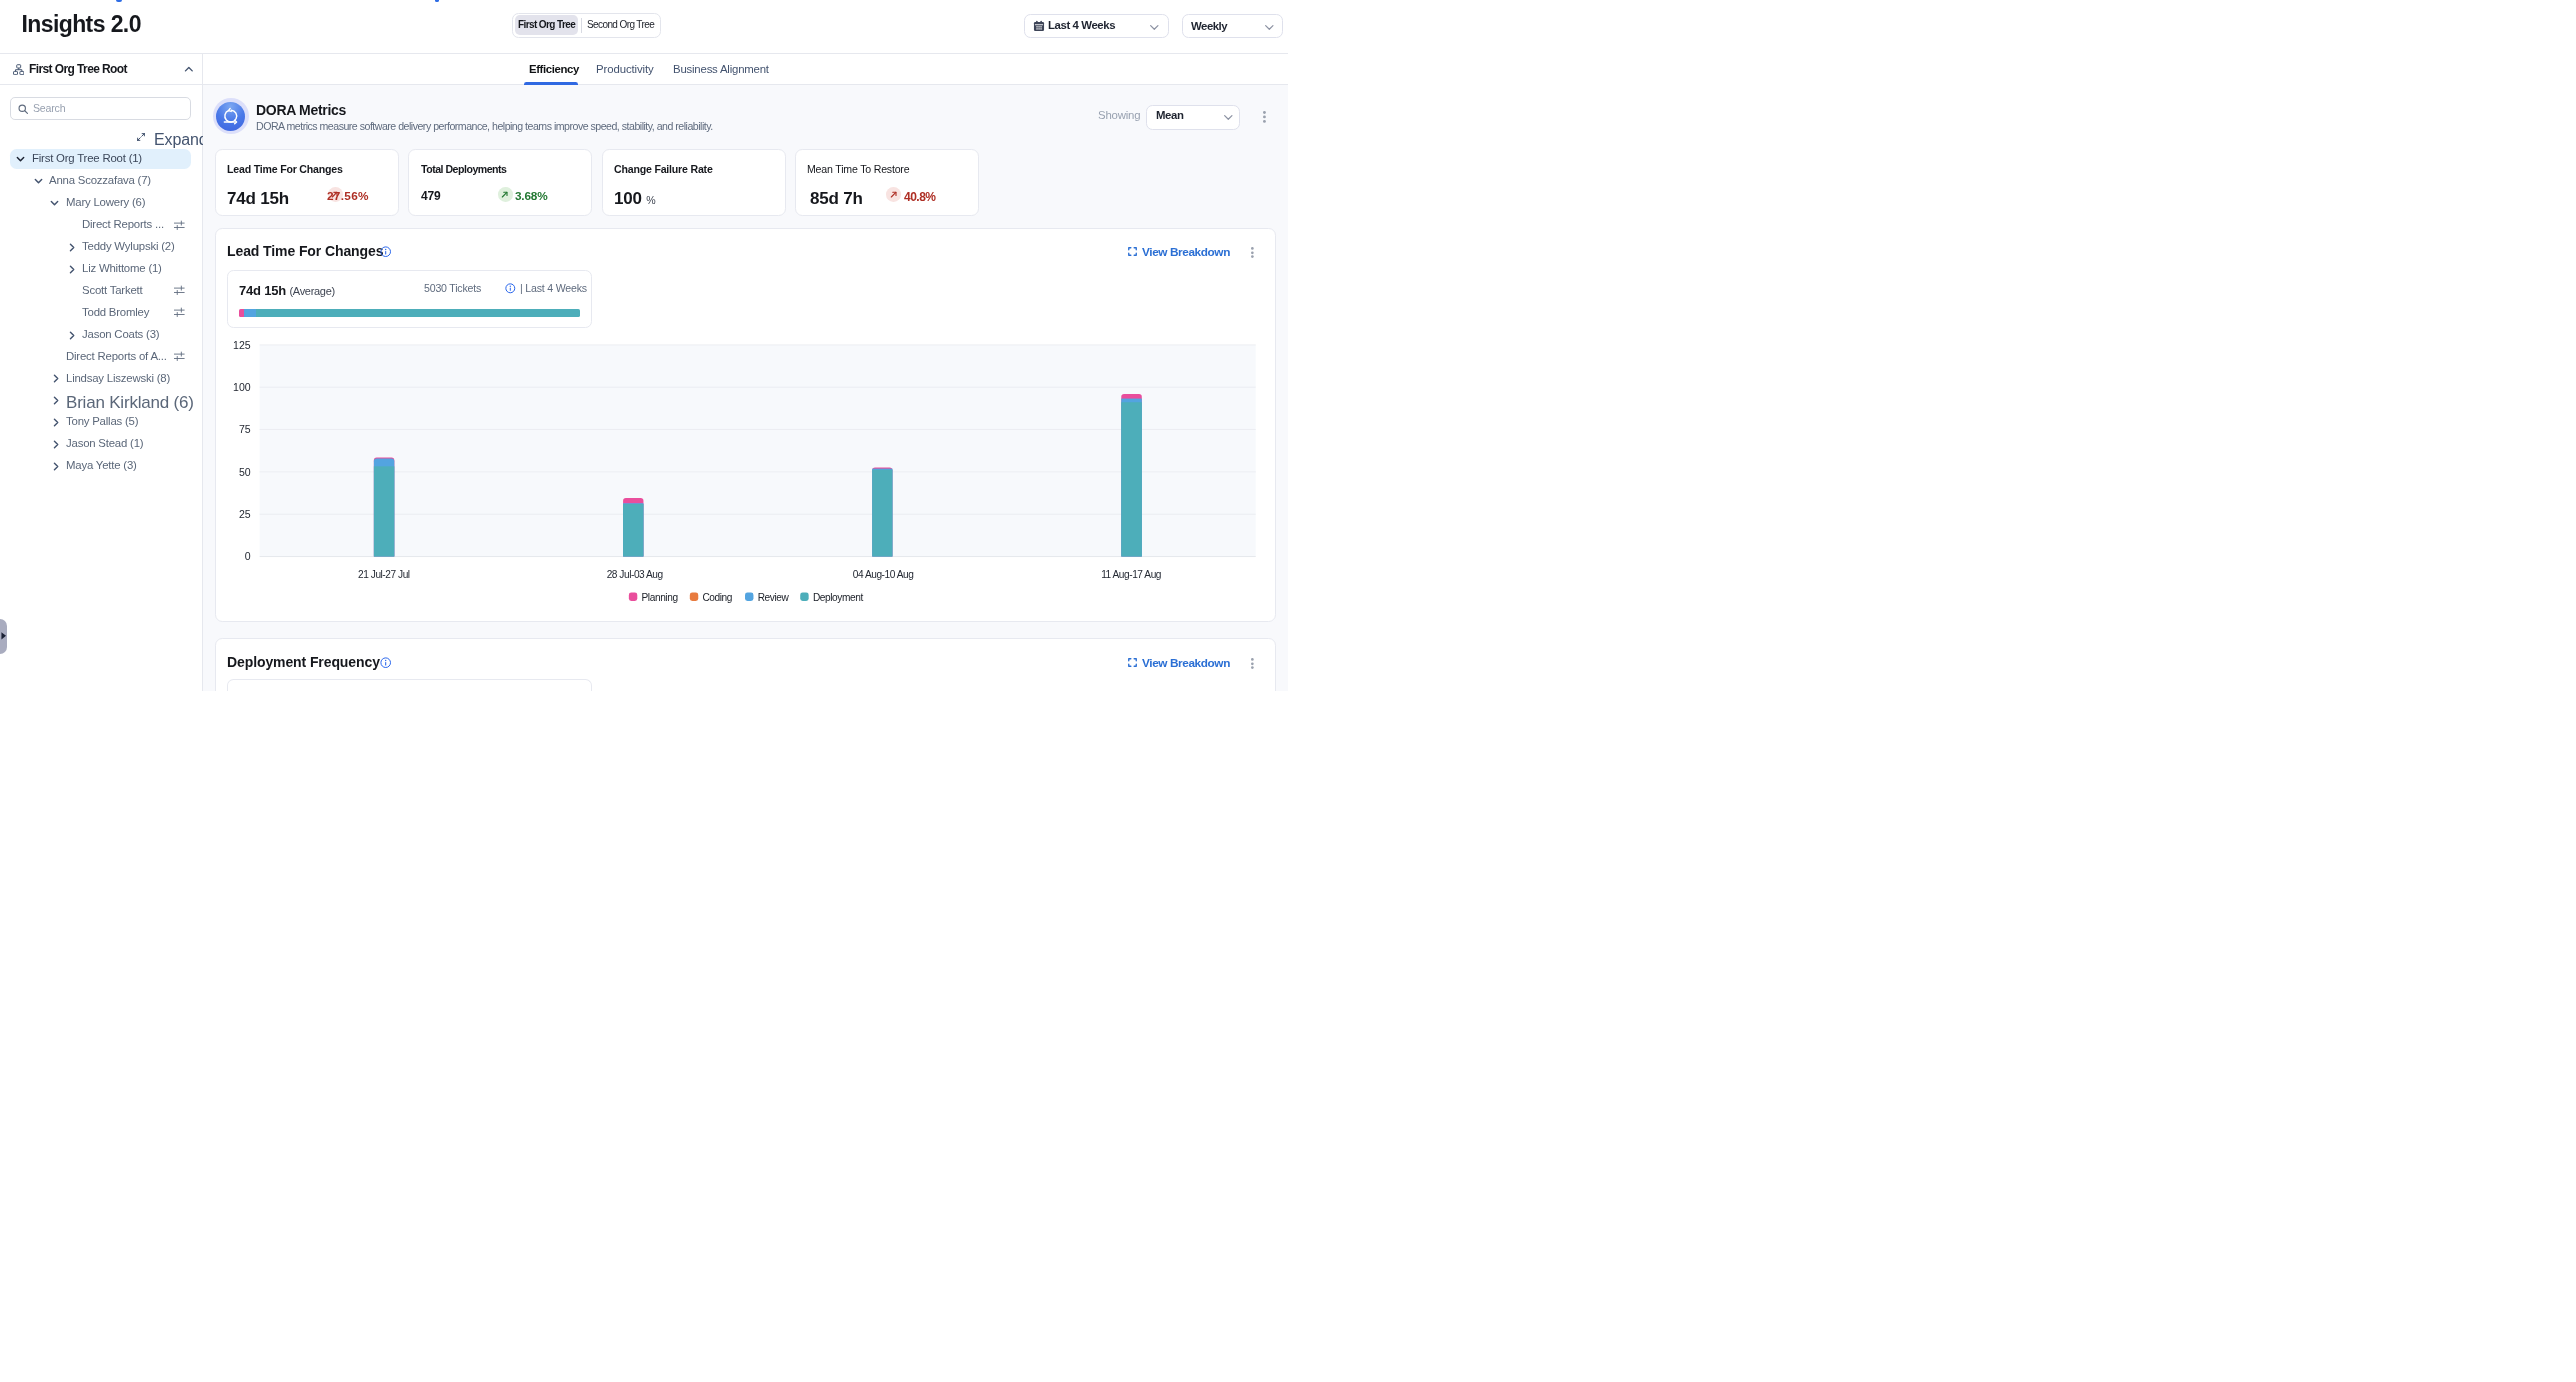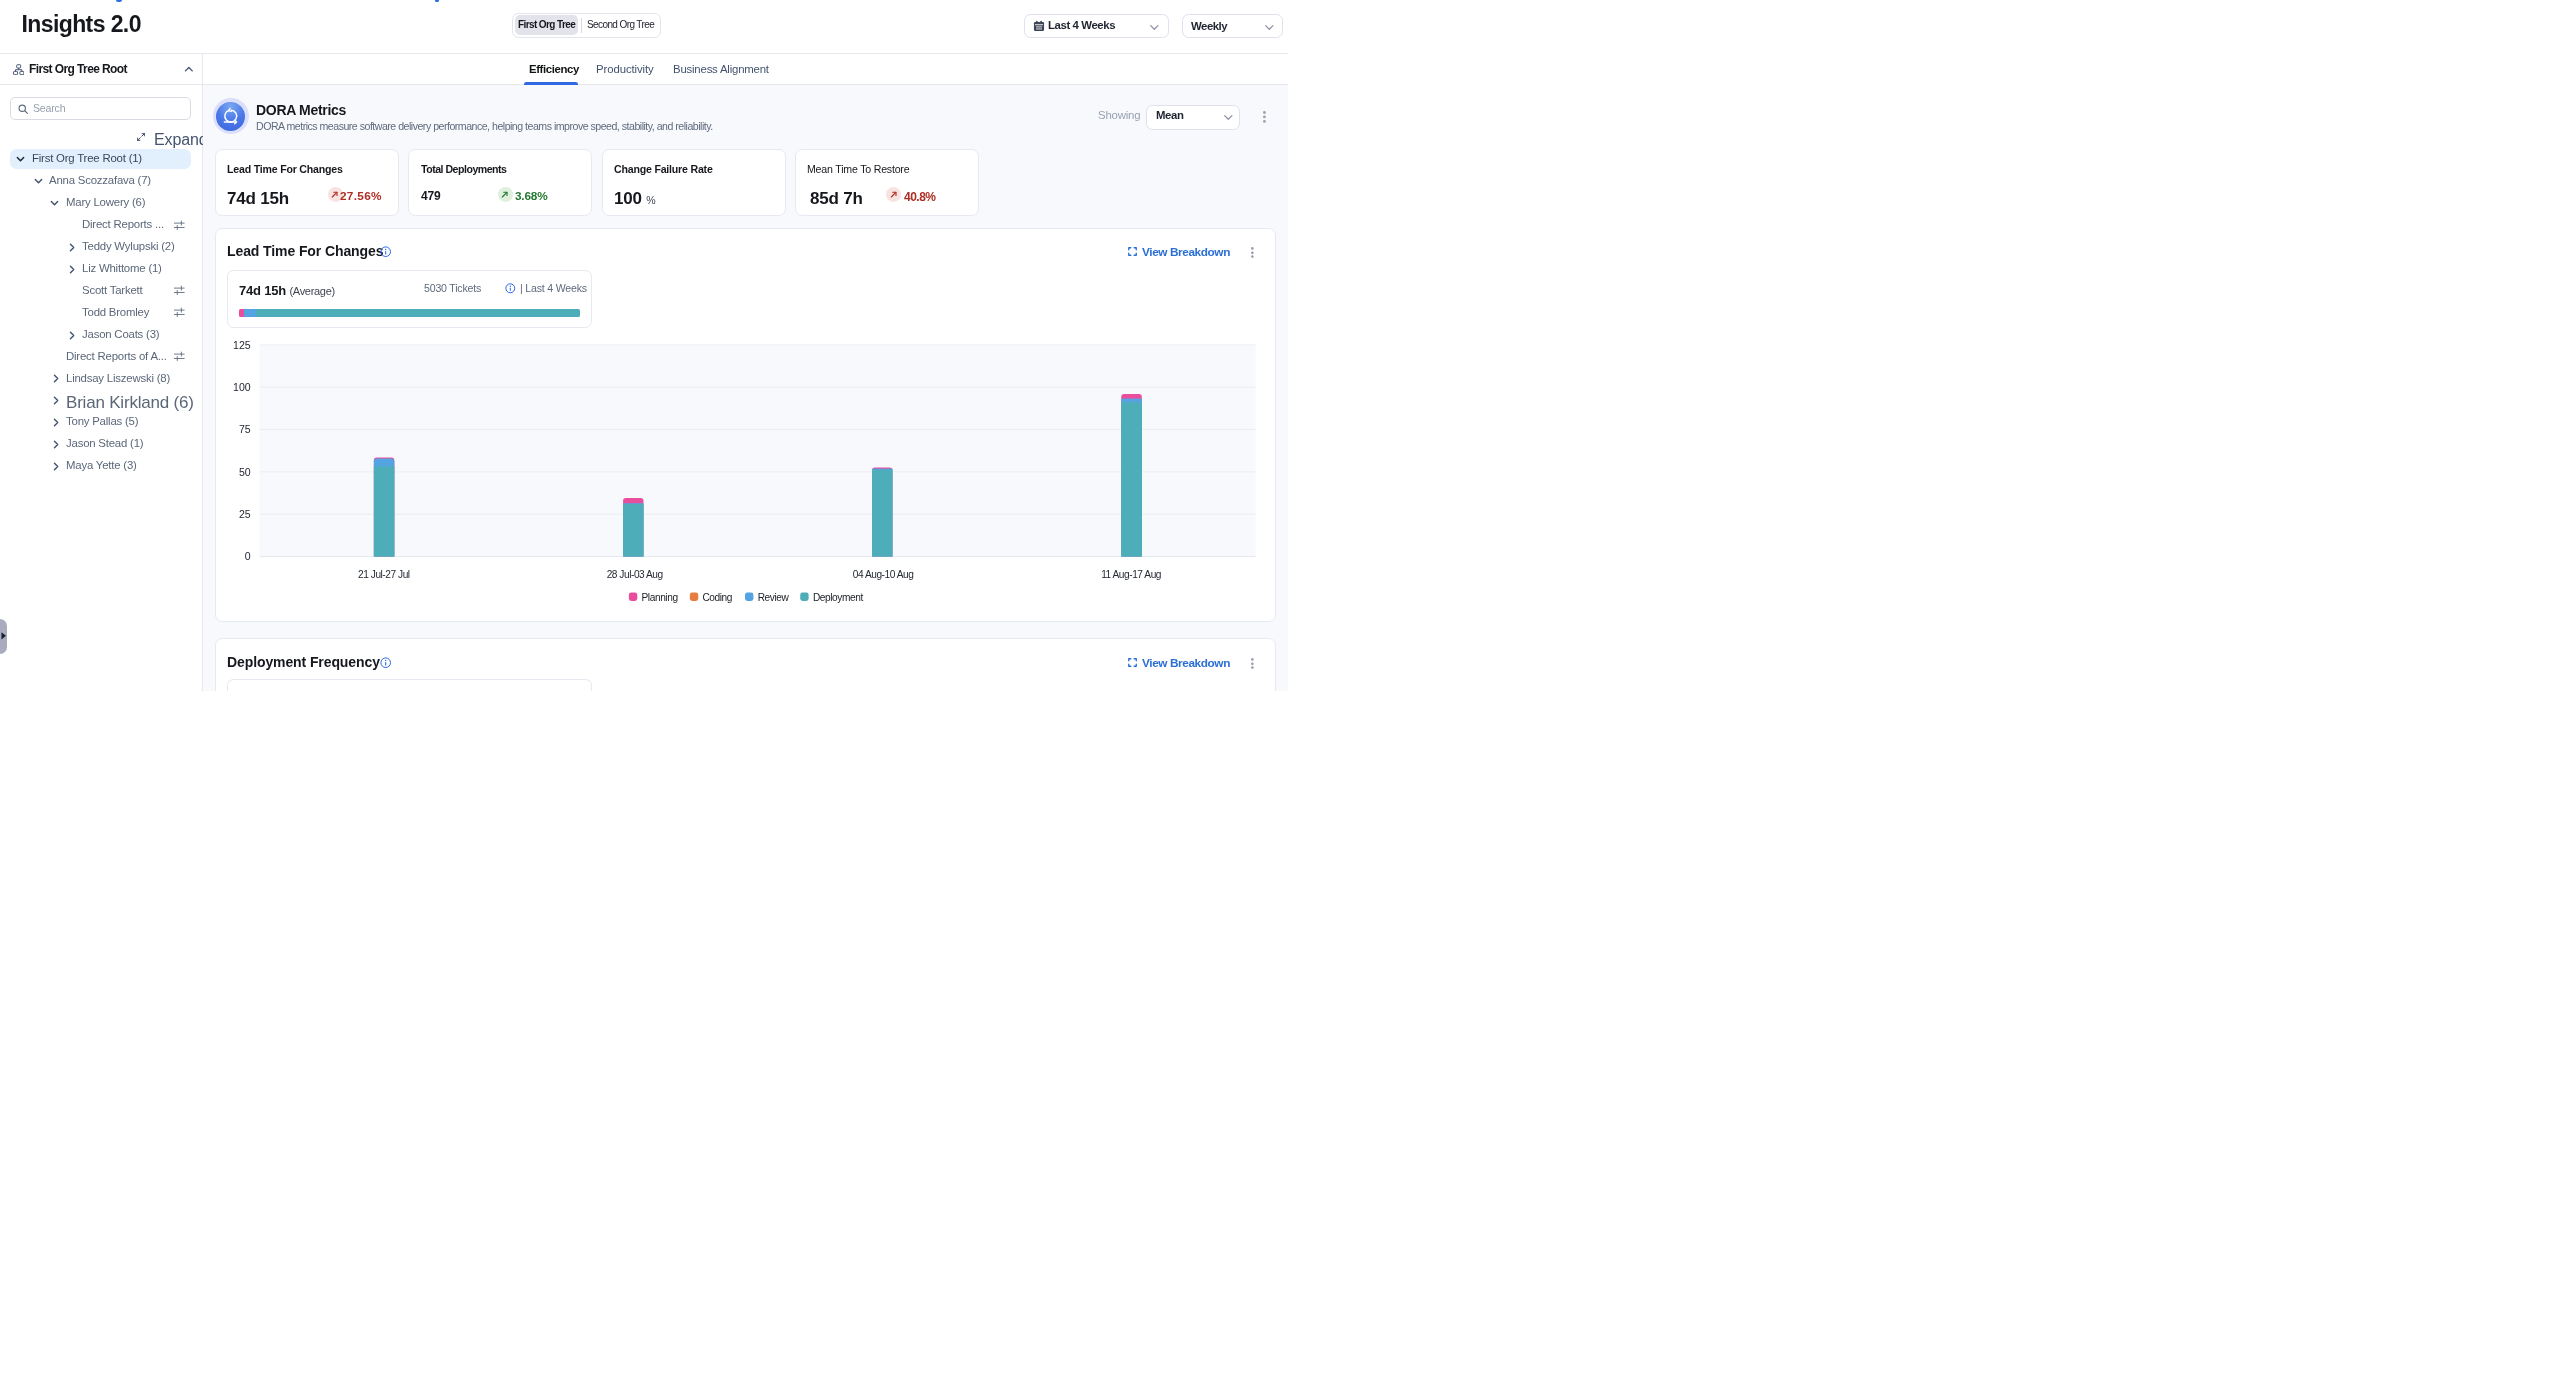--- a/index.html
+++ b/index.html
@@ -212,21 +212,21 @@
   <div class="abs" style="left:215px;top:149px;width:184px;height:67px;background:#fff;border:0.8px solid #e7e9f0;border-radius:7.3px;"></div>
   <div class="abs row" style="left:227px;top:163px;font-size:10.6px;font-weight:700;letter-spacing:-0.2px;color:#16181d;">Lead Time For Changes</div>
   <div class="abs row" style="left:227px;top:189px;font-size:17px;font-weight:700;letter-spacing:-0.2px;color:#16181d;">74d 15h</div>
   <div class="abs" style="left:328px;top:187px;width:14.6px;height:14.6px;border-radius:50%;background:#f8e3e1;"></div>
   <svg class="abs" style="left:331px;top:191px;" width="7.3" height="7.3" viewBox="0 0 9 9">
       <g stroke="#ae2e24" stroke-width="1.4" fill="none" stroke-linecap="round" stroke-linejoin="round">
         <line x1="1.6" y1="7.4" x2="7.2" y2="1.8"></line>
         <polyline points="3.4,1.6 7.4,1.6 7.4,5.6"></polyline>
       </g>
     </svg>
-  <div class="abs row" style="left:340px;top:189px;font-size:11.8px;font-weight:700;letter-spacing:0.3px;color:#ae2e24;">27.56%</div>
+  <div class="abs row" style="left:327px;top:189px;font-size:11.8px;font-weight:700;letter-spacing:0.3px;color:#ae2e24;">27.56%</div>
 
   <div class="abs" style="left:408px;top:149px;width:184px;height:67px;background:#fff;border:0.8px solid #e7e9f0;border-radius:7.3px;"></div>
   <div class="abs row" style="left:421px;top:163px;font-size:10.6px;font-weight:700;letter-spacing:-0.5px;color:#16181d;">Total Deployments</div>
   <div class="abs row" style="left:421px;top:189px;font-size:12px;font-weight:700;letter-spacing:-0.2px;color:#16181d;">479</div>
   <div class="abs" style="left:498px;top:187px;width:14.6px;height:14.6px;border-radius:50%;background:#dff0dd;"></div>
   <svg class="abs" style="left:501px;top:191px;" width="7.3" height="7.3" viewBox="0 0 9 9">
       <g stroke="#237832" stroke-width="1.4" fill="none" stroke-linecap="round" stroke-linejoin="round">
         <line x1="1.6" y1="7.4" x2="7.2" y2="1.8"></line>
         <polyline points="3.4,1.6 7.4,1.6 7.4,5.6"></polyline>
       </g>

